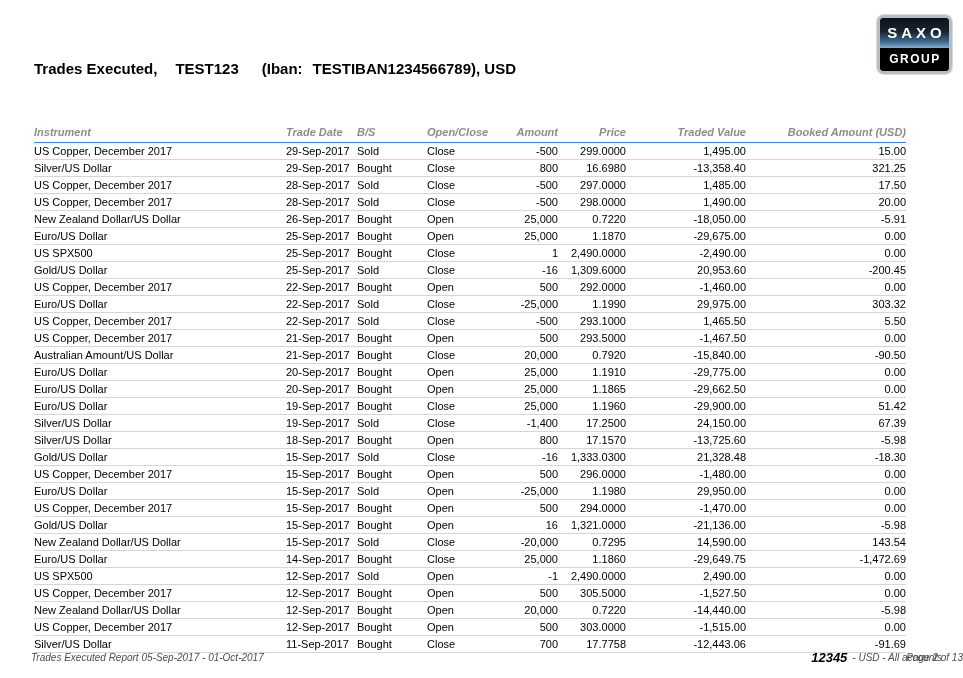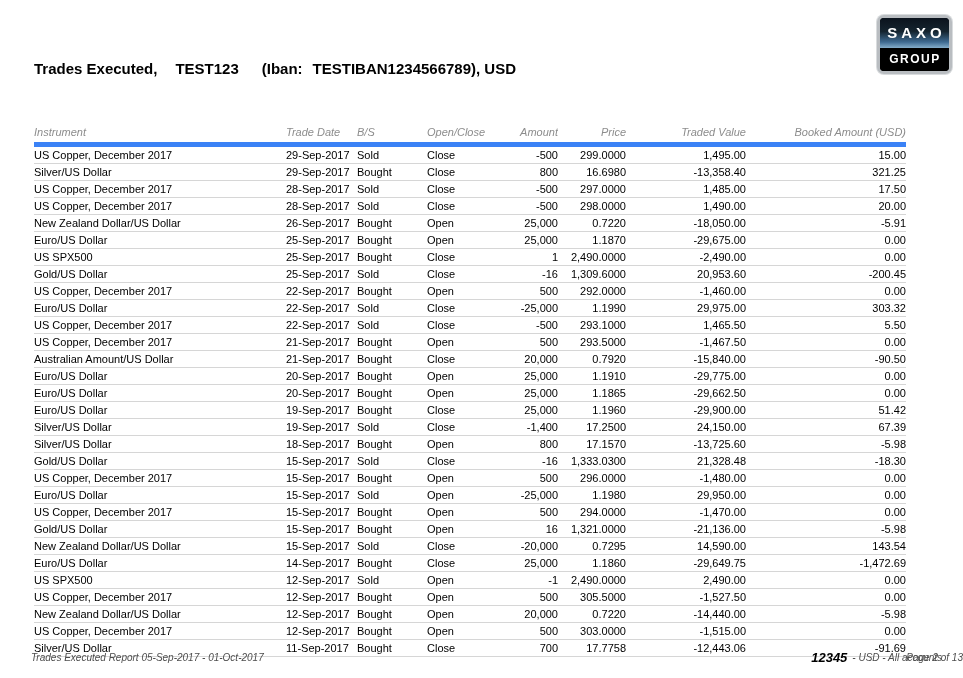--- a/index.html
+++ b/index.html
@@ -60,25 +60,25 @@
     position:absolute; top:124px; left:34px; width:872px;
   }
   table {
     width:100%;
     border-collapse:collapse;
     table-layout:fixed;
     font-size:11px;
   }
   th {
     font-style:italic;
-    font-weight:normal;
+    font-weight:bold;
     color:#8c8c8c;
     text-align:left;
     padding:2px 0 4px 0;
-    border-bottom:5px solid #3b82f6;
+    border-bottom:1px solid #3b82f6;
     line-height:12px;
     white-space:nowrap;
     overflow:hidden;
     margin-top:32px;
   }
   td {
     padding:2px 0;
     line-height:12px;
     border-bottom:1px solid #d6d6d6;
     white-space:nowrap;

